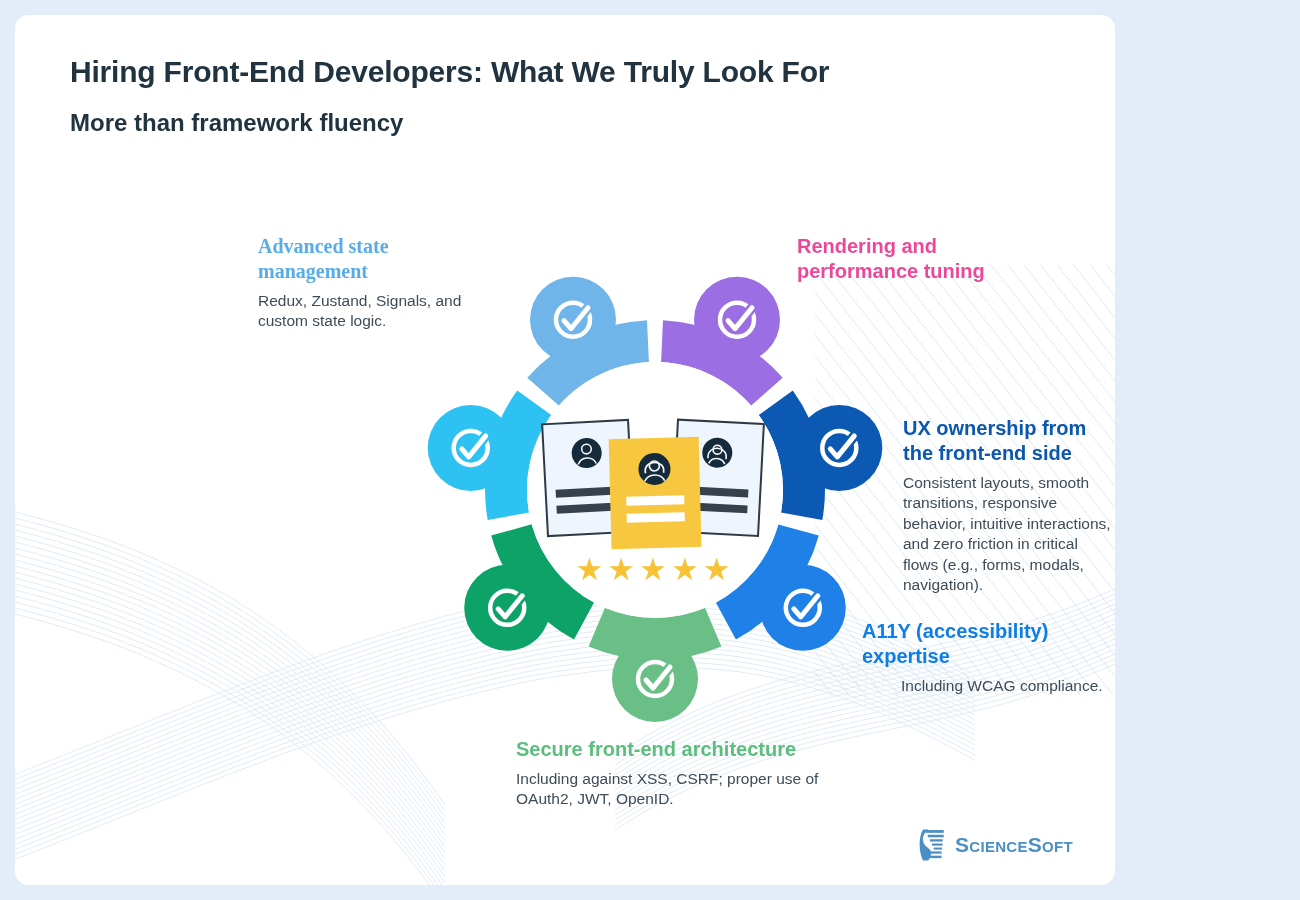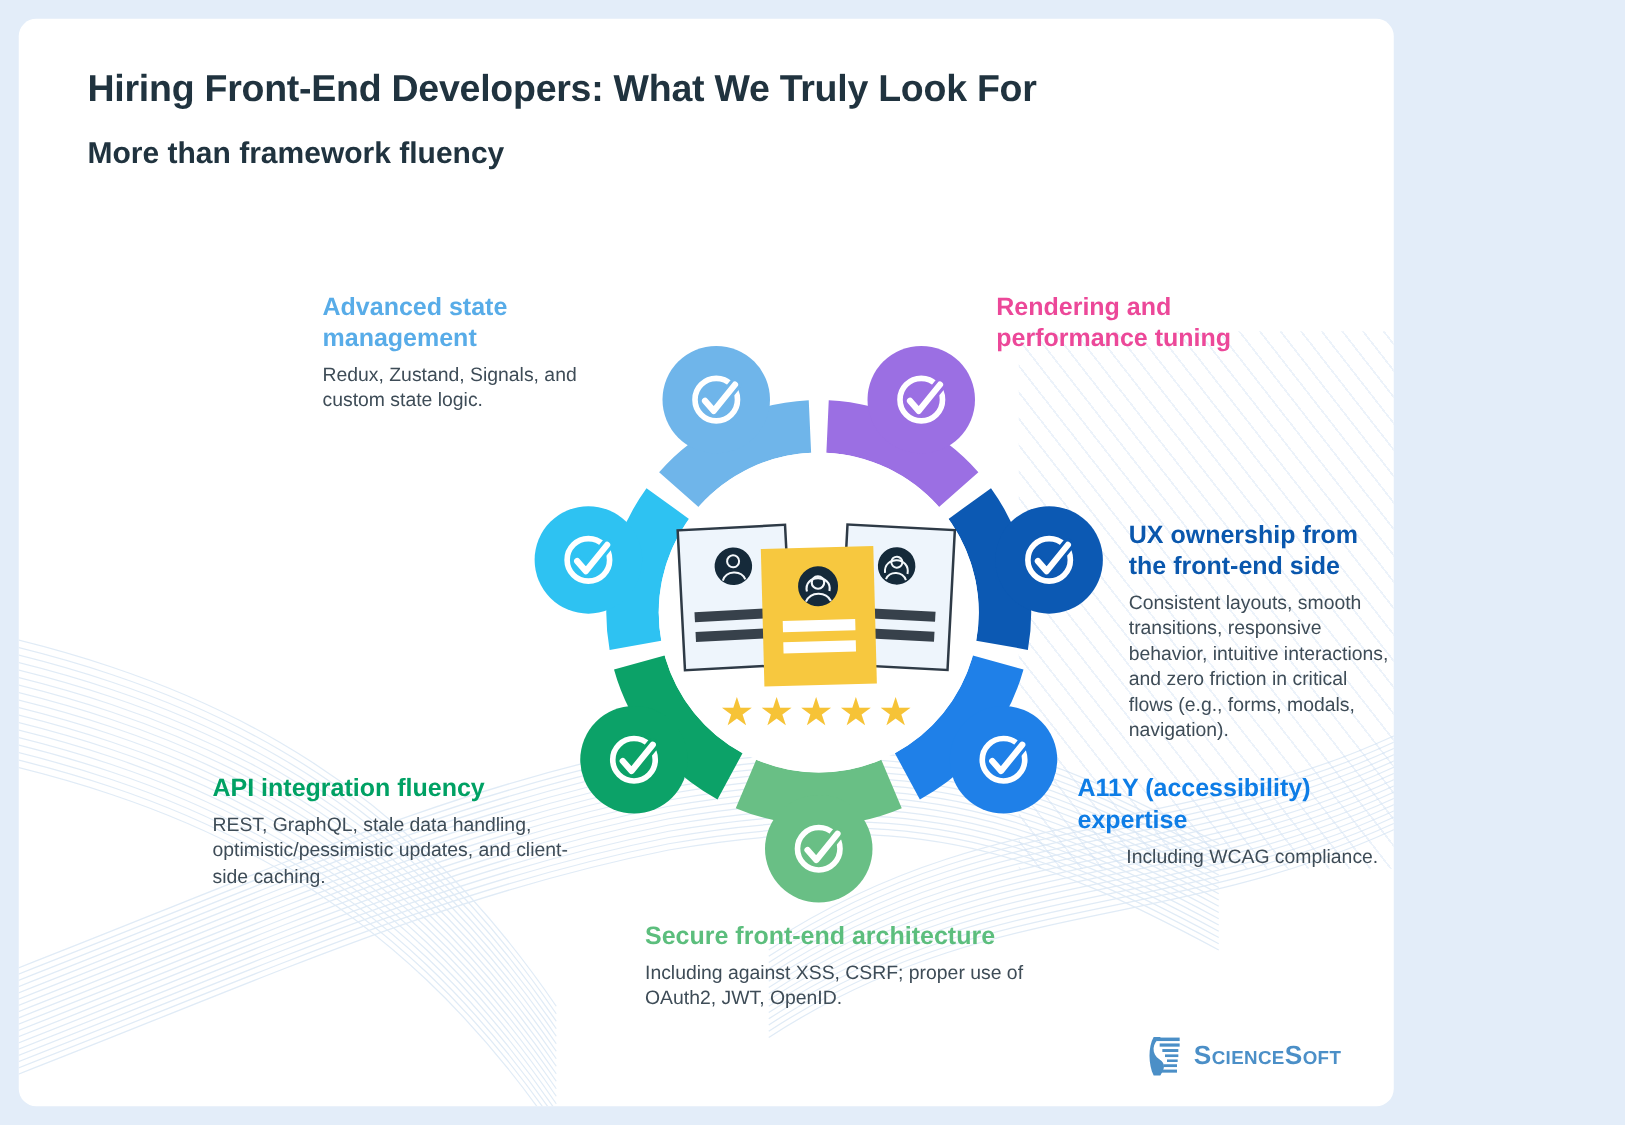--- a/index.html
+++ b/index.html
@@ -23,21 +23,21 @@
     font-size:30px;font-weight:700;color:#20333f;letter-spacing:-0.2px;
   }
   .subtitle{
     position:absolute;left:55px;top:94px;z-index:2;
     font-size:24px;font-weight:700;color:#20333f;
   }
   .wheel{position:absolute;left:390px;top:225px;z-index:1;}
   .block{position:absolute;z-index:2;}
   .block h3{margin:0 0 7px 0;font-size:20px;font-weight:700;line-height:1.25;}
   .block p{margin:0;font-size:15.5px;line-height:1.32;color:#3e4c57;}
-  .b-advanced{left:243px;top:219px;}   .b-advanced h3{color:#58ace8;max-width:185px;}  .b-advanced p{max-width:250px;}
+  .b-advanced{left:243px;top:219px;}   .b-advanced h3{color:#58ace8;max-width:185px;font-family:Liberation Serif, serif;}  .b-advanced p{max-width:250px;}
   .b-rendering{left:782px;top:219px;}  .b-rendering h3{color:#ec4899;max-width:230px;} .b-rendering p{max-width:250px;}
   .b-ssr{left:125px;top:397px;}        .b-ssr h3{color:#2fc3f0;}                       .b-ssr p{max-width:260px;}
   .b-ux{left:888px;top:401px;}         .b-ux h3{color:#0a57ad;max-width:295px;}        .b-ux p{max-width:288px;}
   .b-api{left:155px;top:604px;}        .b-api h3{color:#00a164;}                       .b-api p{max-width:300px;}
   .b-a11y{left:847px;top:604px;}       .b-a11y h3{color:#0e7de6;max-width:230px;}      .b-a11y p{max-width:280px;margin-left:39px;}
   .b-secure{left:473px;top:722px;margin-left:28px;}     .b-secure h3{color:#5cbe7d;}                    .b-secure p{max-width:345px;}
   .logo{
     position:absolute;right:42px;bottom:24px;z-index:2;
     display:flex;align-items:center;gap:9px;
   }
@@ -220,24 +220,20 @@
     <h3>Advanced state management</h3>
     <p>Redux, Zustand, Signals, and custom state logic.</p>
   </div>
   <div class="block b-rendering">
     <h3>Rendering and performance tuning</h3>
   </div>
   <div class="block b-ux">
     <h3>UX ownership from the front-end side</h3>
     <p>Consistent layouts, smooth transitions, responsive behavior, intuitive interactions, and zero friction in critical flows (e.g., forms, modals, navigation).</p>
   </div>
-  <div class="block b-api">
-    <h3>API integration fluency</h3>
-    <p>REST, GraphQL, stale data handling, optimistic/pessimistic updates, and client-side caching.</p>
-  </div>
   <div class="block b-a11y">
     <h3>A11Y (accessibility) expertise</h3>
     <p>Including WCAG compliance.</p>
   </div>
   <div class="block b-secure">
     <h3>Secure front-end architecture</h3>
     <p>Including against XSS, CSRF; proper use of OAuth2, JWT, OpenID.</p>
   </div>
 
   <div class="logo">

